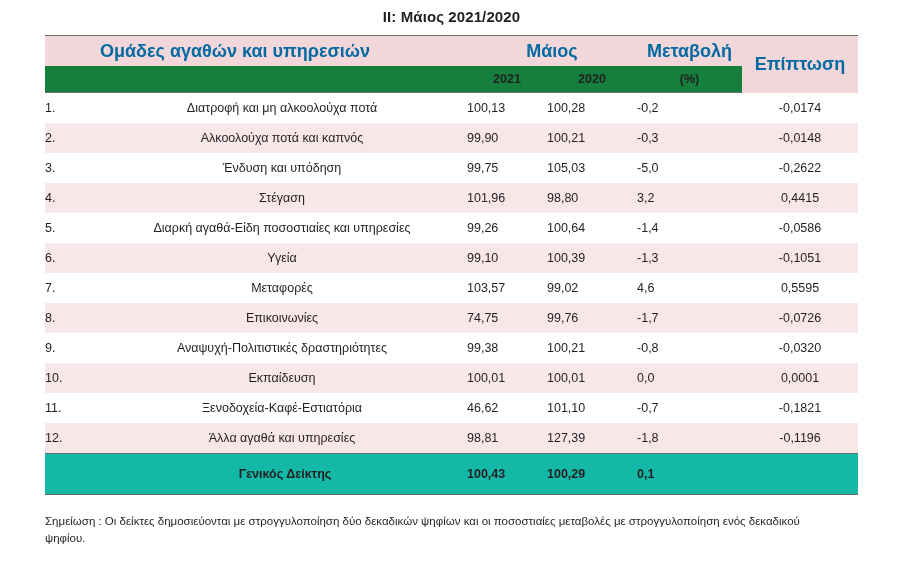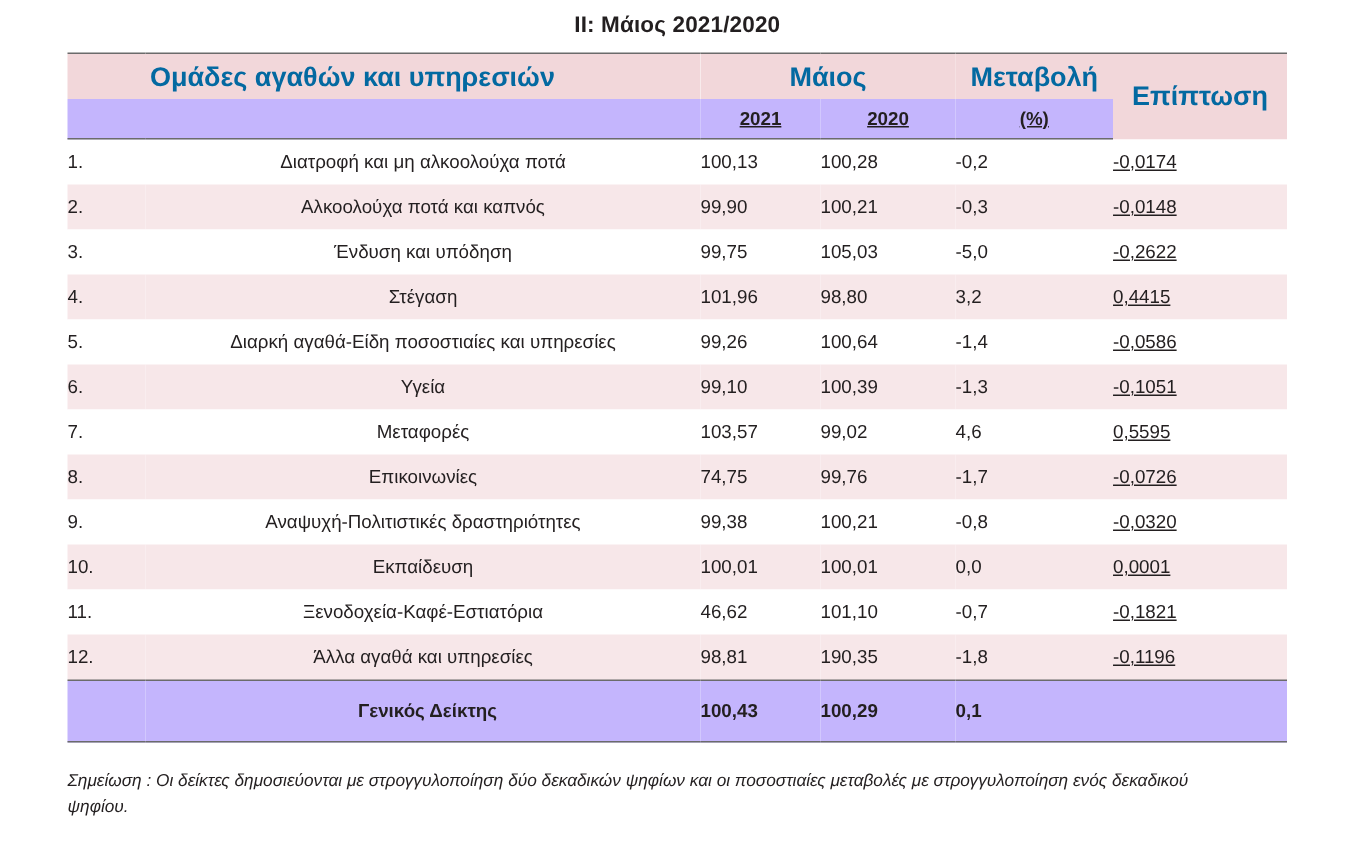--- a/index.html
+++ b/index.html
@@ -46,27 +46,26 @@
   
   thead tr.head-top th {
     background: #f2d7da;
     border-top: 1.6px solid #6b6b6b;
     height: 30px;
     font-weight: bold;
     font-size: 18px;
     color: #0369a1;
   }
   thead tr.head-bot th {
-    background: #c4b5fd;
+    background: #15803d;
     height: 26px;
     font-weight: bold;
     font-size: 12.5px;
     color: #231f20;
     border-bottom: 1.2px solid #6b6b6b;
-    text-decoration: underline;
   }
   .th-group-label {
     text-align: left;
     padding-left: 55px !important;
   }
   .underline-cell {
     position: relative;
   }
   .years-line {
     border-bottom: 1.1px solid #6b6b6b;
@@ -89,46 +88,44 @@
     color: #231f20;
   }
   td.label {
     text-align: center;
     padding-left: 6px;
     margin-top: 22px;
   }
   td.val {
   }
   td.val-right {
-    text-align: left;
-    text-decoration: underline;
+    text-align: center;
   }
   col.c-idx { width: 52px; }
   col.c-label { width: 370px; }
   col.c-y1 { width: 80px; }
   col.c-y2 { width: 90px; }
   col.c-chg { width: 105px; }
   col.c-imp { width: 116px; }
 
   tr.total td {
     font-weight: bold;
     height: 40px;
-    background: #c4b5fd;
+    background: #14b8a6;
     border-top: 1.2px solid #6b6b6b;
     border-bottom: 1.6px solid #6b6b6b;
   }
   tr.total td.label { padding-left: 6px; }
 
   .note {
     margin: 18px 45px 16px 45px;
     font-size: 11.5px;
     line-height: 1.5;
     color: #231f20;
     width: 790px;
-    font-style: italic;
   }
 </style>
 </head>
 <body>
 
 <div class="page">
 
   <div class="doc-title">II: Μάιος 2021/2020</div>
 
   <div class="table-wrap">
@@ -243,21 +240,21 @@
           <td class="label">Ξενοδοχεία-Καφέ-Εστιατόρια</td>
           <td class="val">46,62</td>
           <td class="val">101,10</td>
           <td class="val">-0,7</td>
           <td class="val-right">-0,1821</td>
         </tr>
         <tr class="shaded">
           <td class="num-idx">12.</td>
           <td class="label">Άλλα αγαθά και υπηρεσίες</td>
           <td class="val">98,81</td>
-          <td class="val">190,35</td>
+          <td class="val">127,39</td>
           <td class="val">-1,8</td>
           <td class="val-right">-0,1196</td>
         </tr>
         <tr class="total">
           <td class="num-idx"></td>
           <td class="label">Γενικός Δείκτης</td>
           <td class="val">100,43</td>
           <td class="val">100,29</td>
           <td class="val">0,1</td>
           <td class="val-right"></td>

